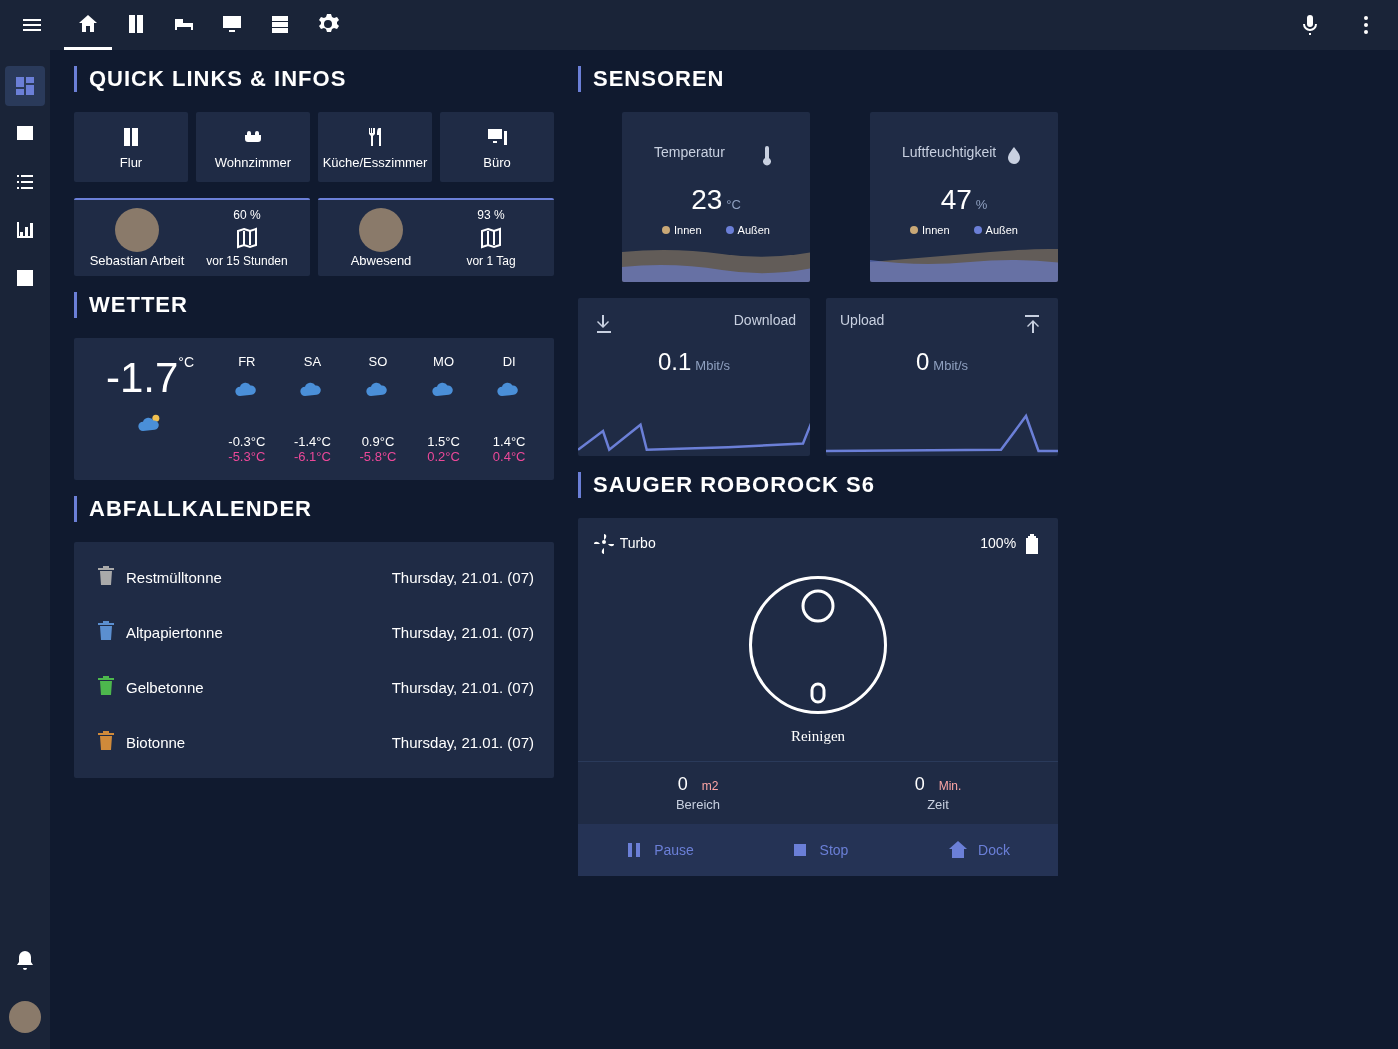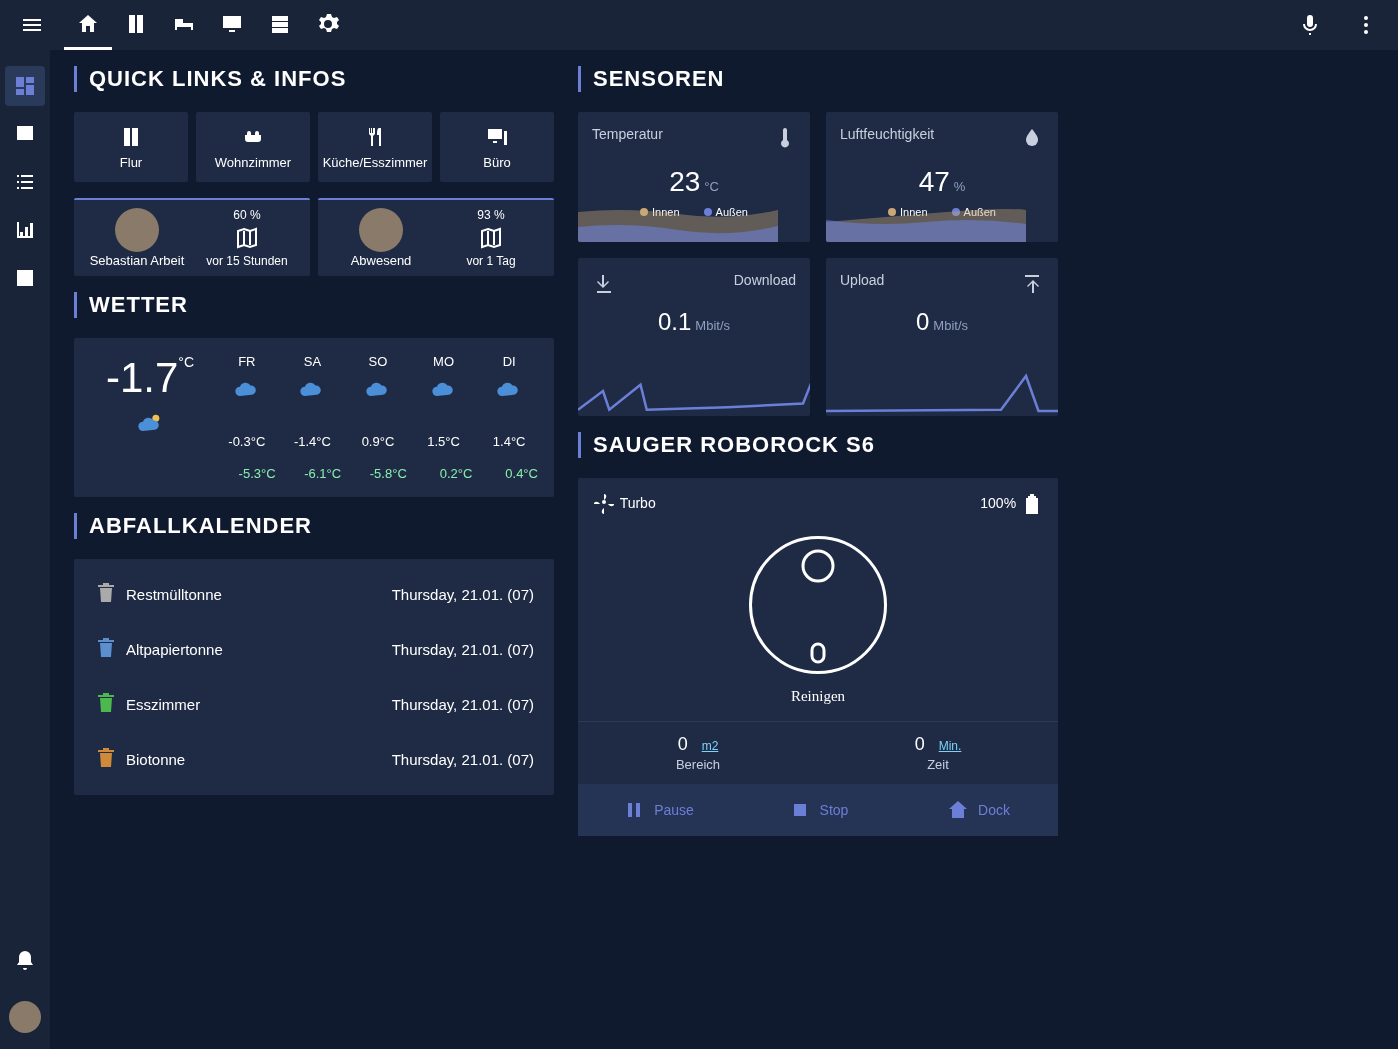--- a/index.html
+++ b/index.html
@@ -39,31 +39,31 @@
 .person-right .small { font-size:12px; color:#fff; }
 
 
 .weather { padding:16px; display:flex; gap:8px; }
 .weather-now { width:120px; text-align:center; }
 .weather-now .temp { font-size:42px; font-weight:300;margin-top:48px; }
 .weather-now .unit { font-size:14px; vertical-align:top; }
 .weather-days { flex:1; display:flex; gap:8px; }
 .wday { flex:1; text-align:center; font-size:13px; }
 .wday .hi { margin-top:28px; font-weight:500; }
-.wday .lo { color:#86efac; margin-top:17px;text-align:right; }
+.wday .lo { color:#ec4899; margin-top:0; }
 
 
 .abfall { padding:8px 0; }
 .abfall-row { display:flex; align-items:center; padding:14px 20px; font-size:15px; }
 .abfall-row .icon { width:32px; }
 .abfall-row .name { flex:1; }
 
 
 .sensor-row { display:flex; gap:16px; }
-.sensor-card { flex:1; height:130px; position:relative; padding:14px; overflow:hidden; }
+.sensor-card { flex:1; height:170px; position:relative; padding:32px; overflow:hidden;margin-left:44px; }
 .sensor-head { display:flex; justify-content:space-between; font-size:14px; color:#c8d0e0; }
 .sensor-val { text-align:center; font-size:28px; margin-top:16px; }
 .sensor-val .unit { font-size:13px; color:#8fa0c0; margin-left:4px; }
 .sensor-legend { display:flex; justify-content:center; gap:24px; font-size:11px; margin-top:8px; }
 .dot { display:inline-block; width:8px; height:8px; border-radius:50%; margin-right:4px; }
 .dot-a { background:#c9a876; } .dot-b { background:#6b7fd7; }
 .spark { position:absolute; left:0; right:0; bottom:0; height:50px; }
 .net-card { flex:1; height:158px; position:relative; padding:14px; overflow:hidden; }
 .net-head { display:flex; justify-content:space-between; font-size:14px; color:#c8d0e0; }
 .net-val { text-align:center; font-size:24px; margin-top:12px; }
@@ -71,21 +71,21 @@
 
 
 .vac { }
 .vac-top { display:flex; justify-content:space-between; padding:14px; font-size:14px; }
 .vac-body { display:flex; flex-direction:column; align-items:center; padding-bottom:16px; }
 .vac-svg { width:150px; height:150px; }
 .vac-status { margin-top:8px; font-size:15px;font-family:Liberation Serif, serif; }
 .vac-stats { display:flex; border-top:1px solid #2a3a5a; }
 .vac-stat { flex:1; text-align:center; padding:12px; }
 .vac-stat .v { font-size:18px; }
-.vac-stat .u { font-size:12px; color:#7dd3fc; margin-left:14px;text-decoration:underline; }
+.vac-stat .u { font-size:12px; color:#fca5a5; margin-left:14px; }
 .vac-stat .l { font-size:13px; color:#c8d0e0; margin-top:2px; }
 .vac-actions { display:flex; background:#253355; }
 .vac-btn { flex:1; display:flex; align-items:center; justify-content:center; gap:8px; padding:14px; color:#6b7fd7; cursor:pointer; font-size:14px; }
 
 svg { fill:currentColor; }
 .mi { width:24px; height:24px; }
 .cloud { width:28px; height:28px; fill:#4a8fd8; }
 </style>
 </head>
 <body>
@@ -304,21 +304,21 @@
    <span class="icon"><svg class="mi" style="color:#5b8fd0" viewBox="0 0 24 24">
               <path d="M6 7h12l-1 14H7zM4 4h16v2H4zM9 2h6v2H9z"></path>
             </svg></span>
    <span class="name">Altpapiertonne</span>
    <span>Thursday, 21.01. (07)</span>
   </div>
         <div class="abfall-row">
    <span class="icon"><svg class="mi" style="color:#4db84d" viewBox="0 0 24 24">
               <path d="M6 7h12l-1 14H7zM4 4h16v2H4zM9 2h6v2H9z"></path>
             </svg></span>
-   <span class="name">Esszimmer</span>
+   <span class="name">Gelbetonne</span>
    <span>Thursday, 21.01. (07)</span>
   </div>
         <div class="abfall-row">
    <span class="icon"><svg class="mi" style="color:#d08a3a" viewBox="0 0 24 24">
               <path d="M6 7h12l-1 14H7zM4 4h16v2H4zM9 2h6v2H9z"></path>
             </svg></span>
    <span class="name">Biotonne</span>
    <span>Thursday, 21.01. (07)</span>
   </div>
       </div>

